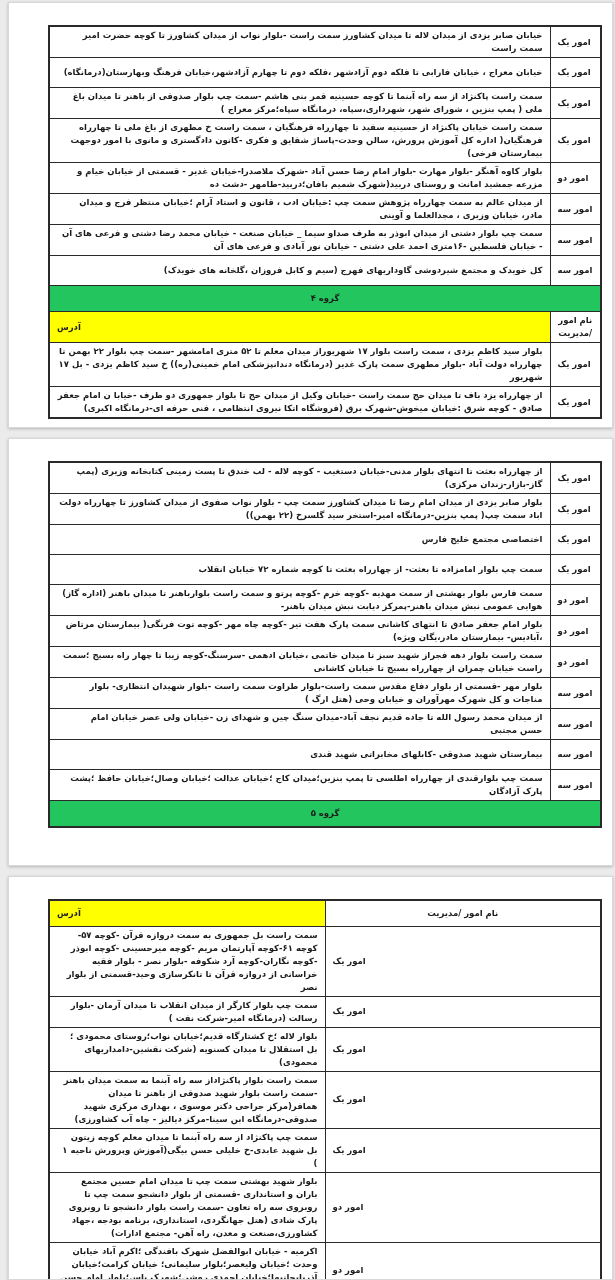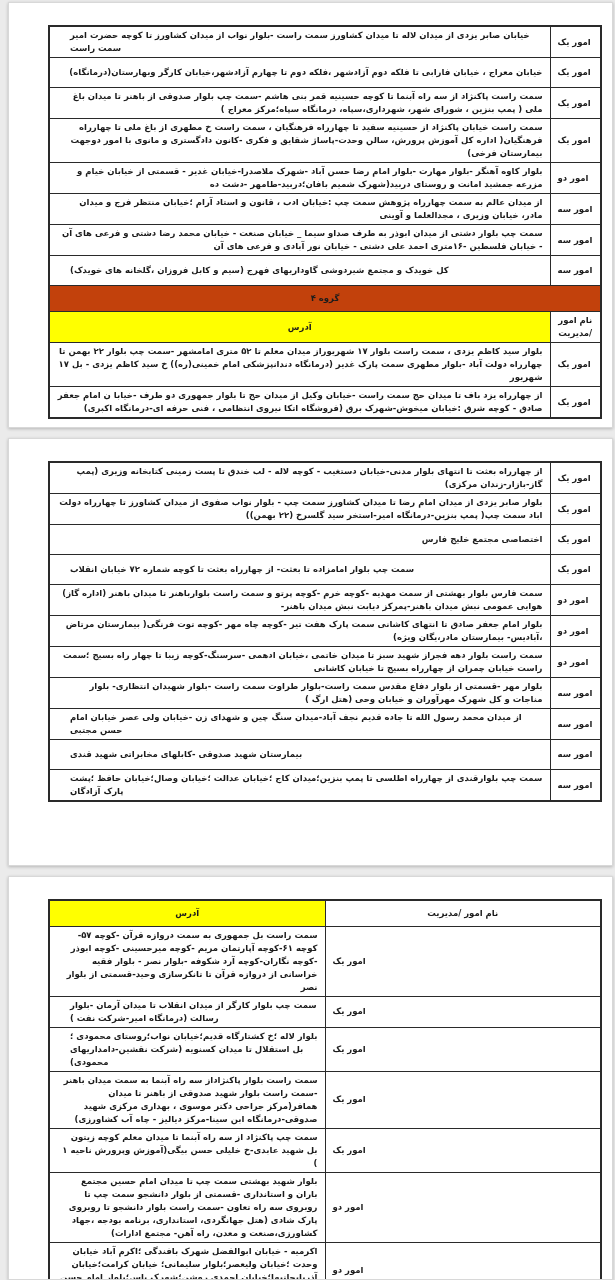--- a/index.html
+++ b/index.html
@@ -44,33 +44,33 @@
     width:51px;
     height:30px;
     text-align:left;
     font-size:9px;
     padding:2px 3px;
   }
   td.addr{
     height:30px;
     text-align:right;
   }
-  td.addr.center{text-align:left;padding-left:20px;}
+  td.addr.center{text-align:right;padding-left:20px;}
   td.group-cell{
-    background:#c2410c;
+    background:#22c55e;
     color:#953735;
     text-align:center;
     font-size:10px;
     height:26px;
     border-top-width:2px;border-bottom-width:2px;
   }
   td.addr-header{
     background:#ffff00;
     color:#953735;
-    text-align:center;
+    text-align:left;
     font-size:9px;
     height:26px;
   }
   td.dept-header{
     background:#ffffff;
     color:#953735;
     text-align:center;
     font-size:7.5px;
     height:26px;
     padding:2px 2px;
@@ -83,21 +83,21 @@
 <div class="page-wrap">
   <section class="card card-1">
       <table class="sched">
         <tbody>
           <tr>
             <td class="dept">امور یک</td>
             <td class="addr center">خیابان صابر یزدی از میدان لاله تا میدان کشاورز سمت راست -بلوار نواب از میدان کشاورز تا کوچه حضرت امیر سمت راست</td>
           </tr>
           <tr>
             <td class="dept">امور یک</td>
-            <td class="addr">خیابان معراج ، خیابان فارابی تا فلکه دوم آزادشهر ،فلکه دوم تا چهارم آزادشهر،خیابان کارگر وبهارستان(درمانگاه)</td>
+            <td class="addr">خیابان معراج ، خیابان فارابی تا فلکه دوم آزادشهر ،فلکه دوم تا چهارم آزادشهر،خیابان فرهنگ وبهارستان(درمانگاه)</td>
           </tr>
           <tr>
             <td class="dept">امور یک</td>
             <td class="addr">سمت راست پاکنژاد از سه راه آبنما تا کوچه حسینیه قمر بنی هاشم -سمت چپ بلوار صدوقی از باهنر تا میدان باغ ملی ( پمپ بنزین ، شورای شهر، شهرداری،سپاه، درمانگاه سپاه؛مرکز معراج )</td>
           </tr>
           <tr>
             <td class="dept">امور یک</td>
             <td class="addr">سمت راست خیابان پاکنژاد از حسینیه سفید تا چهارراه فرهنگیان ، سمت راست خ مطهری از باغ ملی تا چهارراه فرهنگیان( اداره کل آموزش پرورش، سالن وحدت-پاساژ شقایق و فکری -کانون دادگستری و مانوی با امور دوجهت بیمارستان فرخی)</td>
           </tr>
           <tr>
@@ -174,20 +174,23 @@
             <td class="addr center">از میدان محمد رسول الله تا جاده قدیم نجف آباد-میدان سنگ چین و شهدای زن -خیابان ولی عصر خیابان امام حسن مجتبی</td>
           </tr>
           <tr>
             <td class="dept">امور سه</td>
             <td class="addr center">بیمارستان شهید صدوقی -کابلهای مخابراتی شهید قندی</td>
           </tr>
           <tr>
             <td class="dept">امور سه</td>
             <td class="addr center">سمت چپ بلوارقندی از چهارراه اطلسی تا پمپ بنزین؛میدان کاج ؛خیابان عدالت ؛خیابان وصال؛خیابان حافظ ؛پشت پارک آزادگان</td>
           </tr>
+          <tr>
+            <td colspan="2" class="group-cell">گروه ۵</td>
+          </tr>
         </tbody>
       </table>
     </section>
   <section class="card card-3">
       <table class="sched">
         <tbody>
           <tr>
             <td class="dept-header">نام امور /مدیریت</td>
             <td class="addr-header">آدرس</td>
           </tr>

